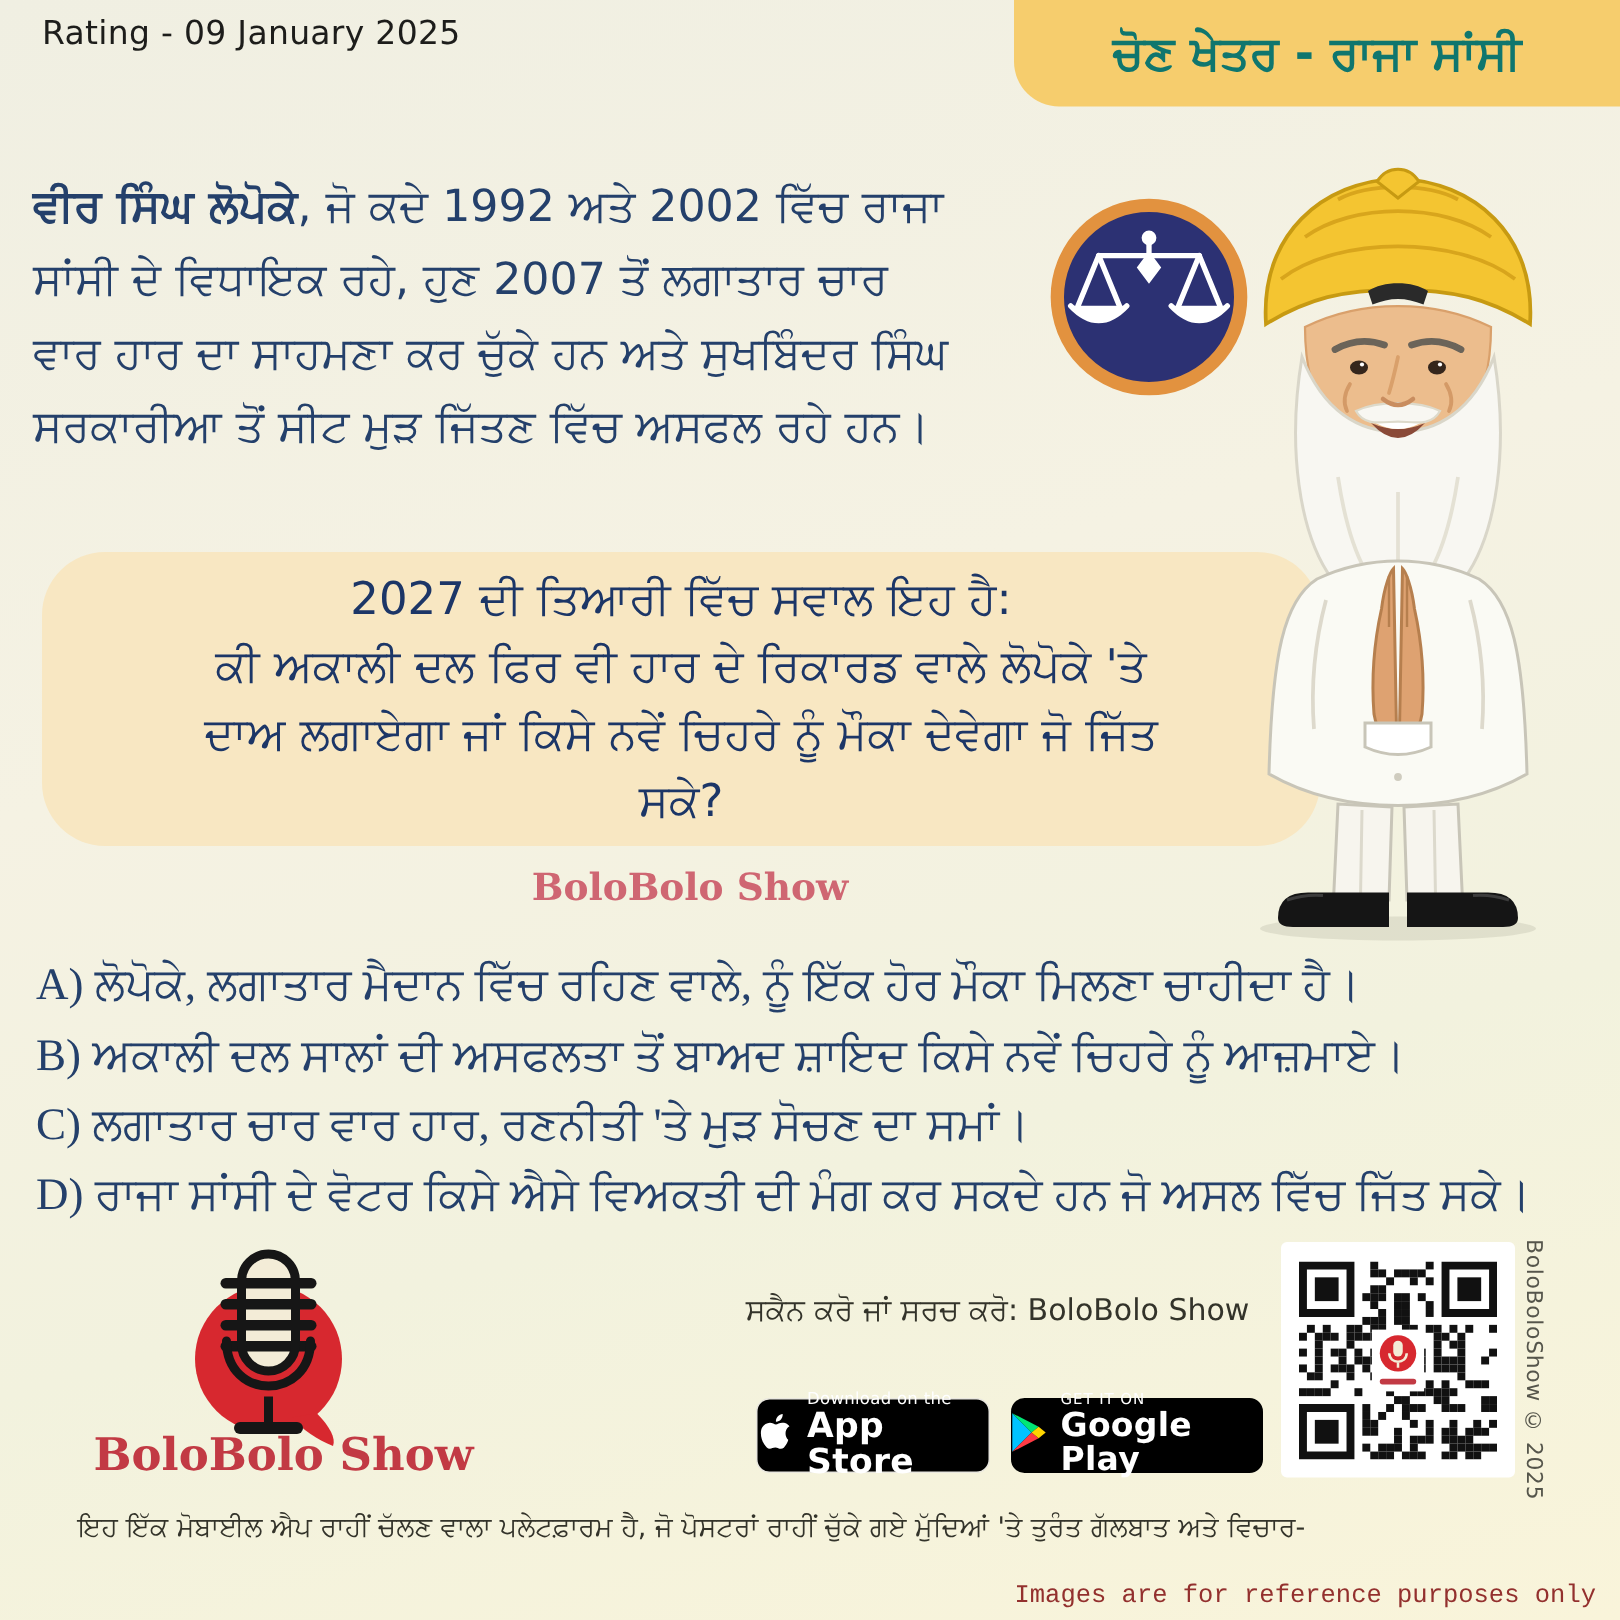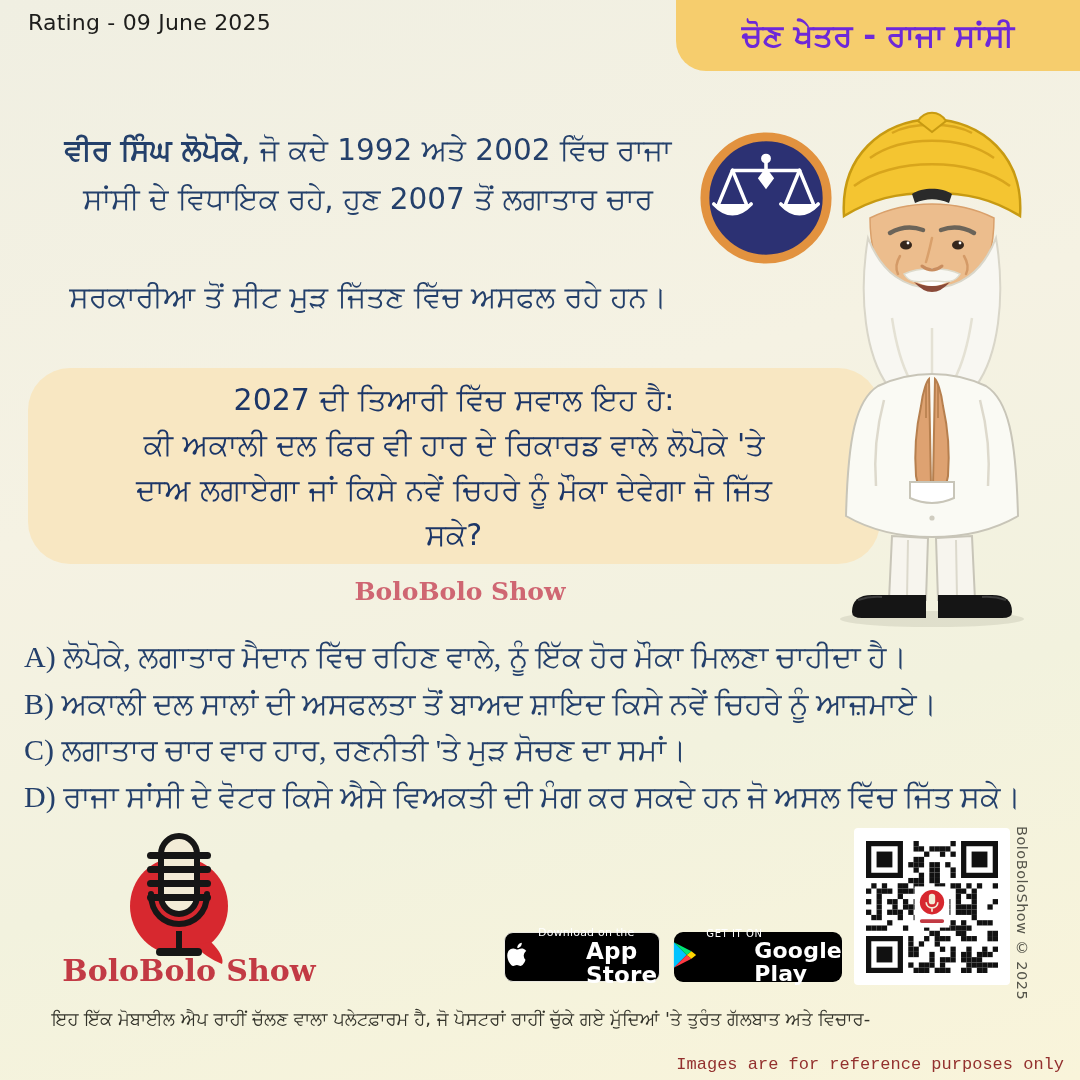--- a/index.html
+++ b/index.html
@@ -10,24 +10,24 @@
   }
   .abs{position:absolute;}
 
   
   .rating{left:28px;top:10px;font-size:22px;color:#1d1d1b;letter-spacing:.2px;}
   .badge{
     left:676px;top:0;width:404px;height:71px;background:#f6cd6d;
     border-radius:0 0 0 30px;display:flex;align-items:center;justify-content:center;
     z-index:4;
   }
-  .badge span{font-size:31px;font-weight:800;color:#6d28d9;}
-
-  
-  .intro{left:22px;top:126px;width:692px;text-align:center;color:#24406b;
+  .badge span{font-size:31px;font-weight:800;color:#0f766e;}
+
+  
+  .intro{left:22px;top:113px;width:692px;color:#24406b;
     font-size:29.5px;line-height:49px;font-weight:500;z-index:3;}
   .intro b{font-weight:800;}
 
   
   .scales{left:697px;top:129px;width:138px;height:138px;z-index:2;}
 
   
   .man{left:790px;top:88px;width:284px;height:540px;z-index:5;}
 
   
@@ -51,48 +51,48 @@
 
   .qr-note{left:452px;top:858px;width:426px;text-align:center;color:#33332a;
     font-size:20px;line-height:30px;}
 
   .store-badge{top:932px;height:50px;background:#000;border-radius:9px;display:flex;
     align-items:center;justify-content:flex-end;gap:9px;color:#fff;box-sizing:border-box;}
   .appstore{left:504px;width:156px;border:1.5px solid #e9e7df;}
   .gplay{left:674px;width:168px;}
   .store-badge .txt{display:flex;flex-direction:column;line-height:1.05;}
   .store-badge .small{font-size:11px;letter-spacing:.2px;}
-  .store-badge .big{font-size:23px;font-weight:600;letter-spacing:.2px;margin-left:48px;}
+  .store-badge .big{font-size:23px;font-weight:600;letter-spacing:.2px;}
   .gplay .small{font-size:10px;letter-spacing:.6px;}
   .gplay .big{font-size:22px;}
 
   .qr-box{left:854px;top:828px;width:156px;height:157px;background:#fff;border-radius:4px;
     display:flex;align-items:center;justify-content:center;}
   .qr-box svg{width:132px;height:132px;}
   .copyright-v{left:1014px;top:826px;height:175px;writing-mode:vertical-rl;
     font-size:14.5px;color:#55554b;letter-spacing:.5px;}
 
   .description{left:0;top:998px;width:922px;text-align:center;color:#33332a;
     font-size:18px;line-height:41px;}
   .disclaimer{right:16px;top:1055px;font-size:17px;color:#93302e;font-family:Liberation Mono, monospace;}
 </style>
 </head>
 <body>
 
 <div class="canvas">
 
-  <div class="abs rating">Rating - 09 June 2025</div>
+  <div class="abs rating">Rating - 09 January 2025</div>
   <div class="abs badge">
     <span>ਚੋਣ ਖੇਤਰ - ਰਾਜਾ ਸਾਂਸੀ</span>
   </div>
 
   <div class="abs intro">
     <b>ਵੀਰ ਸਿੰਘ ਲੋਪੋਕੇ</b><span>, ਜੋ ਕਦੇ 1992 ਅਤੇ 2002 ਵਿੱਚ ਰਾਜਾ</span><br>
     <span>ਸਾਂਸੀ ਦੇ ਵਿਧਾਇਕ ਰਹੇ, ਹੁਣ 2007 ਤੋਂ ਲਗਾਤਾਰ ਚਾਰ</span><br>
-    <br>
+    <span>ਵਾਰ ਹਾਰ ਦਾ ਸਾਹਮਣਾ ਕਰ ਚੁੱਕੇ ਹਨ ਅਤੇ ਸੁਖਬਿੰਦਰ ਸਿੰਘ</span><br>
     <span>ਸਰਕਾਰੀਆ ਤੋਂ ਸੀਟ ਮੁੜ ਜਿੱਤਣ ਵਿੱਚ ਅਸਫਲ ਰਹੇ ਹਨ।</span>
   </div>
 
   <div class="abs scales">
     <svg viewBox="0 0 140 140" width="138" height="138">
       <circle cx="70" cy="70" r="62" fill="#2c3173" stroke="#e2923f" stroke-width="9"></circle>
       <g stroke="#fff" stroke-width="3.6" fill="none" stroke-linecap="round">
         <circle cx="70" cy="30" r="3.2" fill="#fff"></circle>
         <line x1="70" y1="33" x2="70" y2="40"></line>
         <line x1="36" y1="42" x2="104" y2="42"></line>
@@ -187,20 +187,21 @@
         <rect x="34" y="6" width="36" height="78" rx="18" fill="none" stroke="#161616" stroke-width="6"></rect>
         <path d="M24,64 C24,104 80,104 80,64" stroke="#161616" stroke-width="6" fill="none" stroke-linecap="round"></path>
         <line x1="52" y1="101" x2="52" y2="119" stroke="#161616" stroke-width="6"></line>
         <line x1="33" y1="122" x2="71" y2="122" stroke="#161616" stroke-width="8" stroke-linecap="round"></line>
       </g>
     </svg>
   </div>
   <div class="abs brand-text">BoloBolo Show</div>
 
   <div class="abs qr-note">
+    <div>ਸਕੈਨ ਕਰੋ ਜਾਂ ਸਰਚ ਕਰੋ: BoloBolo Show</div>
   </div>
 
   <div class="abs store-badge appstore">
     <span>
       <svg viewBox="0 0 24 28" width="24" height="28">
         <path fill="#fff" d="M18.7,14.6c0-3.1,2.5-4.6,2.6-4.7c-1.4-2.1-3.6-2.4-4.4-2.4 c-1.9-0.2-3.7,1.1-4.6,1.1c-1,0-2.4-1.1-4-1.1C6.2,7.6,4.3,8.7,3.2,10.5c-2,3.5-0.5,8.7,1.4,11.5c1,1.4,2.1,2.9,3.6,2.9 c1.4-0.1,2-0.9,3.7-0.9c1.7,0,2.2,0.9,3.7,0.9c1.5,0,2.5-1.4,3.4-2.8c1.1-1.6,1.5-3.2,1.5-3.3C20.5,18.7,18.7,17.5,18.7,14.6z"></path>
         <path fill="#fff" d="M15.6,5.4c0.8-1,1.3-2.3,1.2-3.7c-1.1,0.1-2.5,0.8-3.3,1.7c-0.7,0.8-1.4,2.2-1.2,3.5 C13.5,7,14.8,6.3,15.6,5.4z"></path>
       </svg>
     </span>
     <span class="txt">

